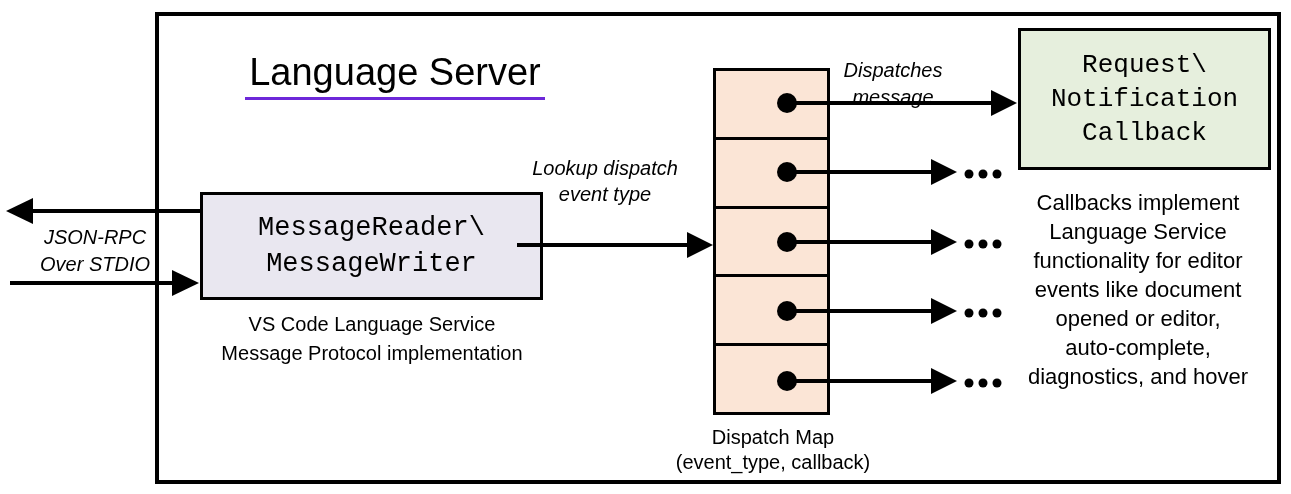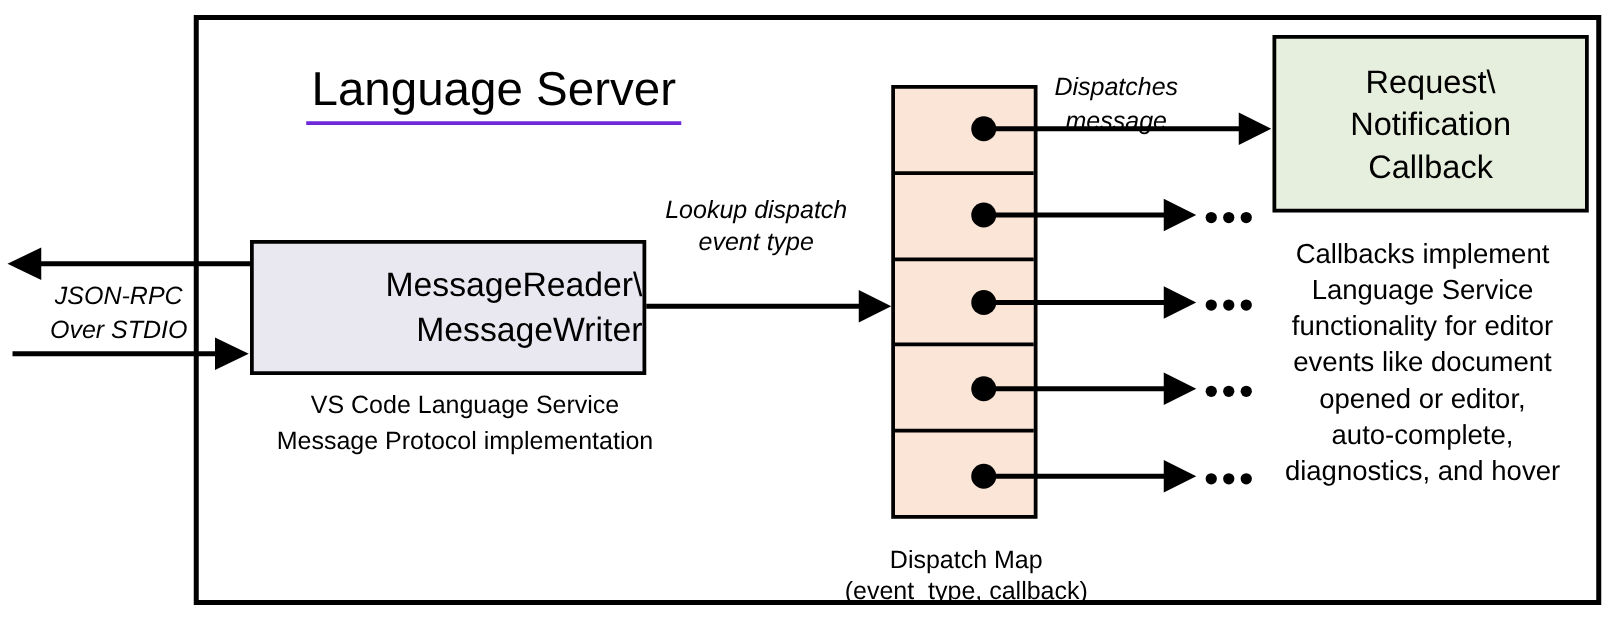--- a/index.html
+++ b/index.html
@@ -14,38 +14,38 @@
     border:4px solid #000;box-sizing:border-box;background:transparent;z-index:1;
   }
   
   #title-wrap{left:155px;top:50px;width:480px;text-align:center;z-index:2;}
   #title-wrap .title-text{
     display:inline-block;font-size:38px;line-height:44px;letter-spacing:0px;
     border-bottom:3px solid #6d28d9;padding:0 4px 3px 4px;font-weight:500;
   }
   
   .node{box-sizing:border-box;border:3px solid #000;display:flex;flex-direction:column;
-        align-items:center;justify-content:center;text-align:center;z-index:2;}
-  #reader-box{left:200px;top:192px;width:317px;height:108px;background:#E9E7F0;align-items:flex-end;}
+        align-items:center;justify-content:center;text-align:center;z-index:2;font-family:Liberation Mono, monospace;}
+  #reader-box{left:200px;top:192px;width:343px;height:108px;background:#E9E7F0;}
   #reader-box .line{font-size:27px;line-height:36px;white-space:nowrap;}
   #callback-box{left:1018px;top:28px;width:253px;height:142px;background:#E6EFDD;}
   #callback-box .line{font-size:26px;line-height:34px;white-space:nowrap;}
   
   #dispatch-map{left:713px;top:68px;width:117px;height:347px;background:#FBE5D6;
     border:3px solid #000;box-sizing:border-box;display:flex;flex-direction:column;z-index:2;}
   .dm-cell{flex:1;border-bottom:3px solid #000;}
   .dm-cell:last-child{border-bottom:none;}
   
   .caption{font-size:20px;line-height:27px;text-align:center;z-index:2;}
   .annot{font-size:20px;line-height:27px;font-style:italic;text-align:center;z-index:2;}
   #io-label{left:25px;top:224px;width:140px;}
   #lookup-label{left:515px;top:155px;width:180px;line-height:26px;}
   #dispatches-label{left:833px;top:57px;width:120px;}
   #reader-caption{left:180px;top:310px;width:384px;line-height:29px;}
-  #dispatch-caption{left:658px;top:425px;width:230px;line-height:25px;margin-top:11px;}
+  #dispatch-caption{left:658px;top:425px;width:230px;line-height:25px;}
   #callbacks-note{left:1005px;top:188px;width:266px;font-size:22px;line-height:29px;text-align:center;z-index:2;}
   
   #connectors{left:0;top:0;width:1291px;height:494px;z-index:5;pointer-events:none;}
 </style>
 </head>
 <body>
 
 <div id="canvas">
 
   <div id="outer-box" class="abs"></div>

